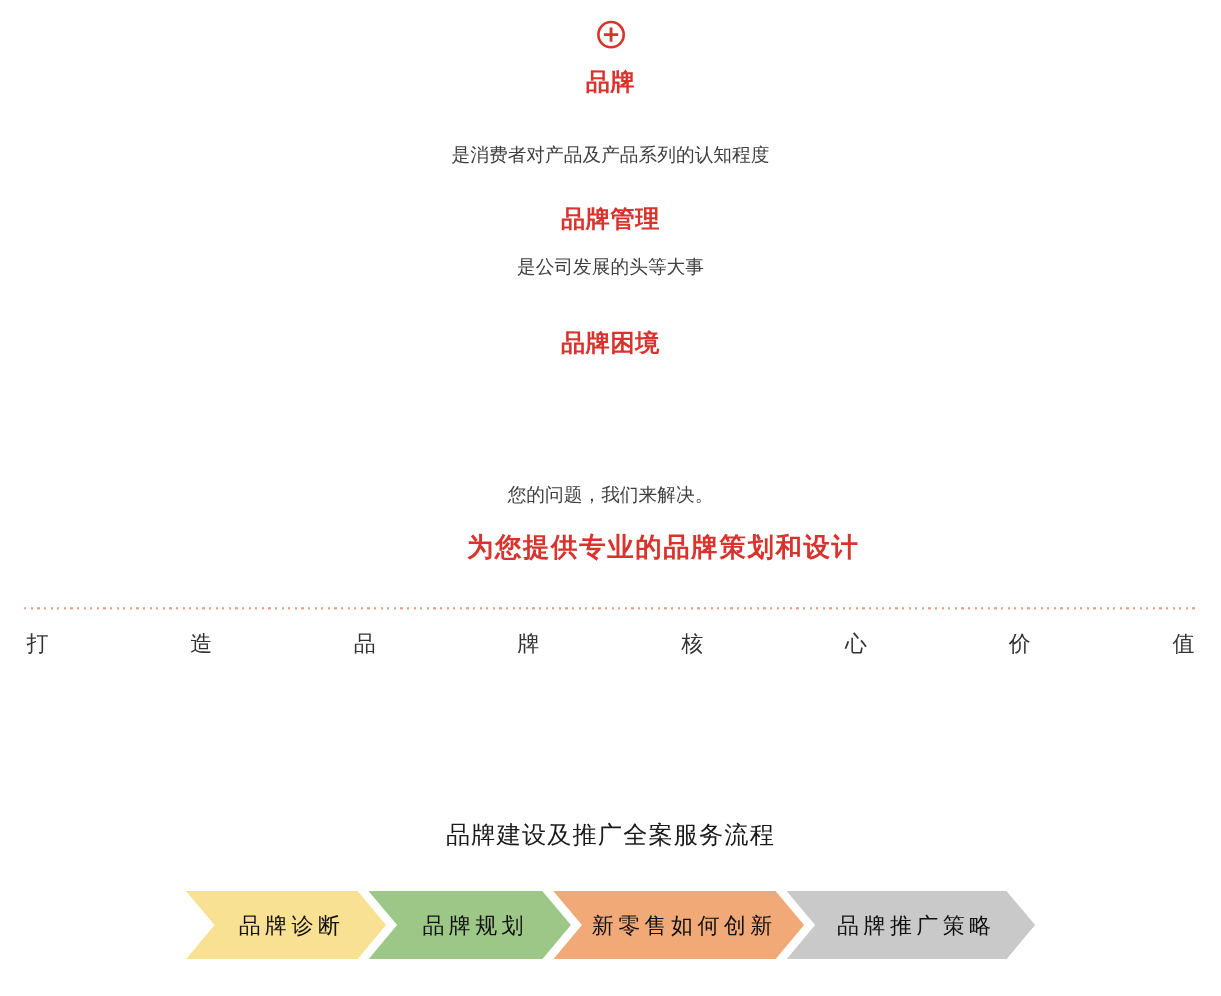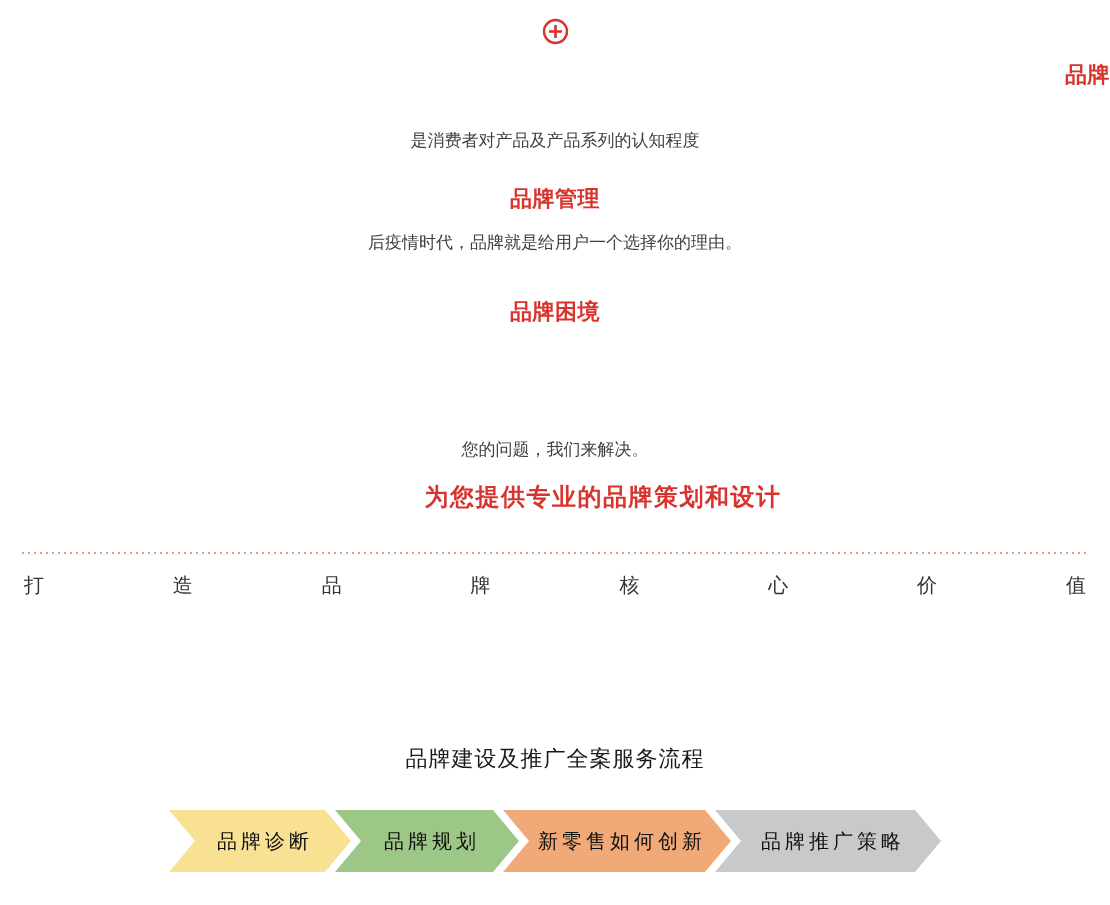--- a/index.html
+++ b/index.html
@@ -19,21 +19,21 @@
 
   .plus-wrap { top: 18px; }
   .plus-wrap svg { display: inline-block; }
 
   .red-heading {
     color: #d9332d;
     font-weight: bold;
     font-size: 22px;
     letter-spacing: 0.5px;
   }
-  .h-brand    { top: 60px; text-align: right; }
+  .h-brand    { top: 60px; }
   .h-manage   { top: 184px; }
   .h-dilemma  { top: 297px; }
 
   .body-text {
     font-size: 17px;
     color: #404040;
     line-height: 24px;
   }
   .t-desc1 { top: 129px; }
   .t-desc2 { top: 231px; }
@@ -111,21 +111,21 @@
     </svg>
   </div>
 
   <div class="abs red-heading h-brand">品牌</div>
 
   <div class="abs body-text t-desc1">是消费者对产品及产品系列的认知程度</div>
 
   <div class="abs red-heading h-manage">品牌管理</div>
 
   <div class="abs body-text t-desc2">
-    <div>后疫情时代，品牌就是给用户一个选择你的理由。</div>
+    <div>是公司发展的头等大事</div>
   </div>
 
   <div class="abs red-heading h-dilemma">品牌困境</div>
 
 
   <div class="abs body-text t-solve">您的问题，我们来解决。</div>
 
   <div class="abs slogan">为您提供专业的品牌策划和设计</div>
 
   <div class="abs dotted-line"></div>

